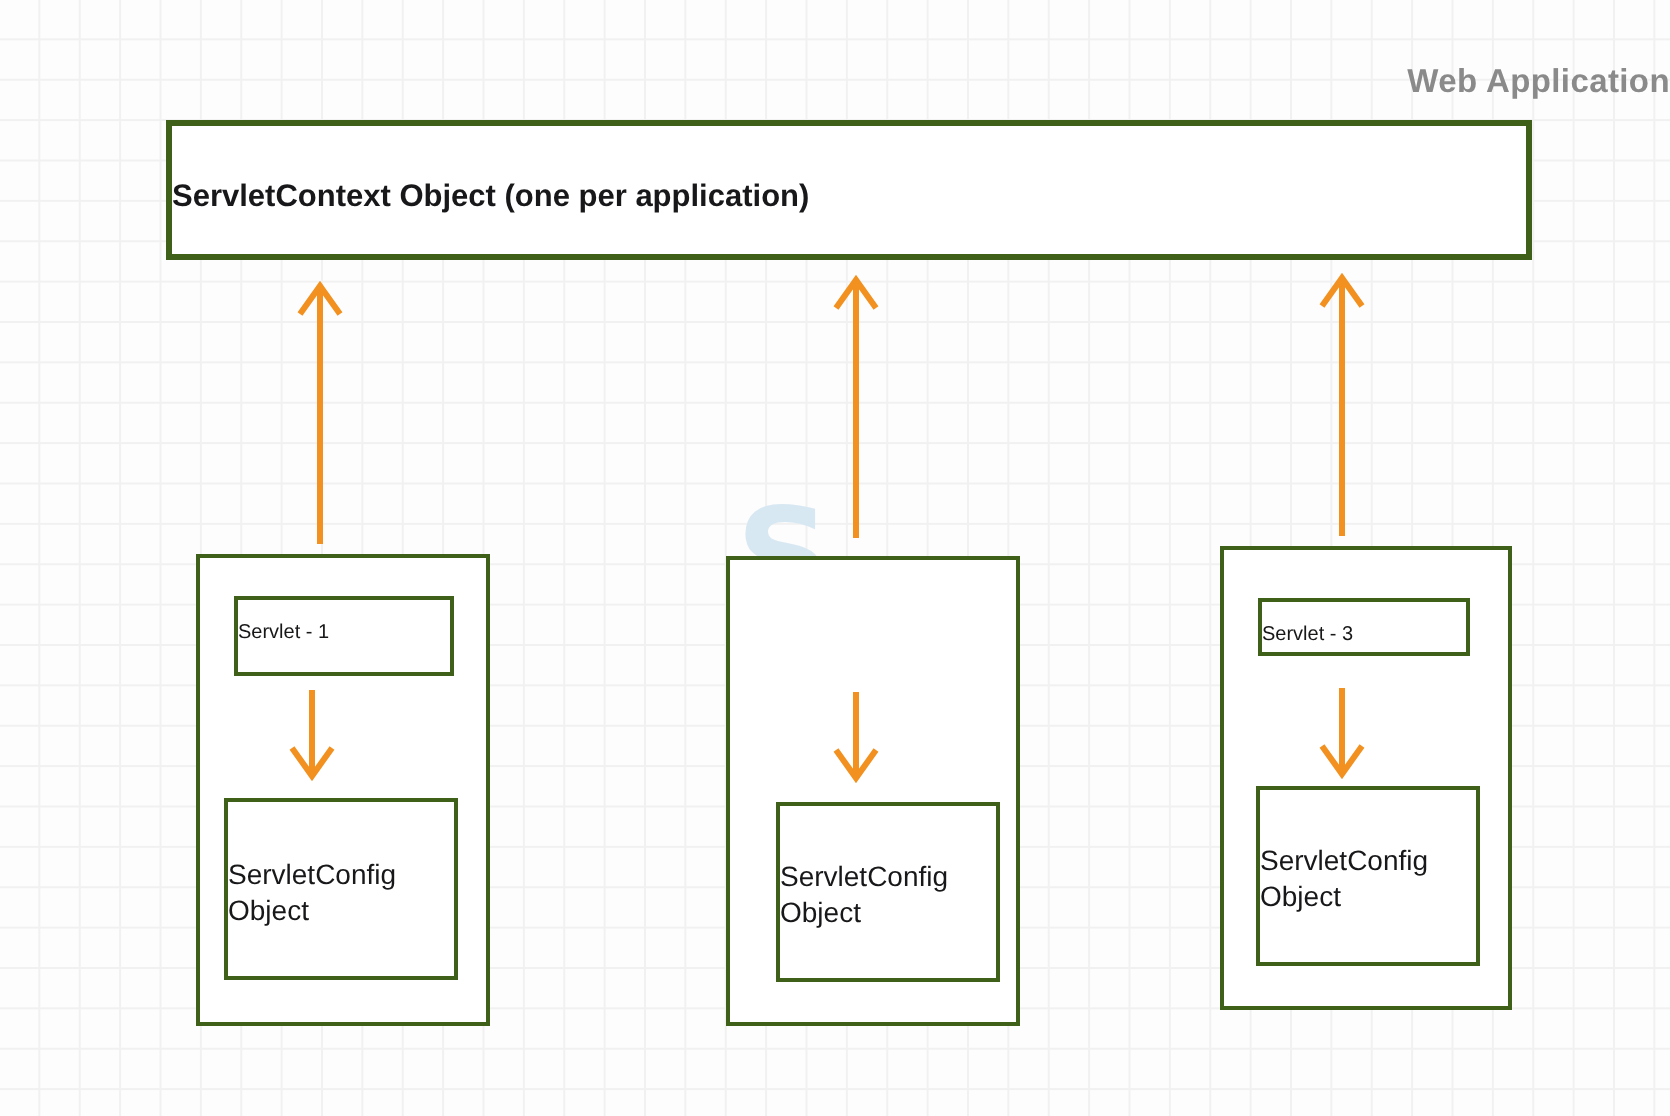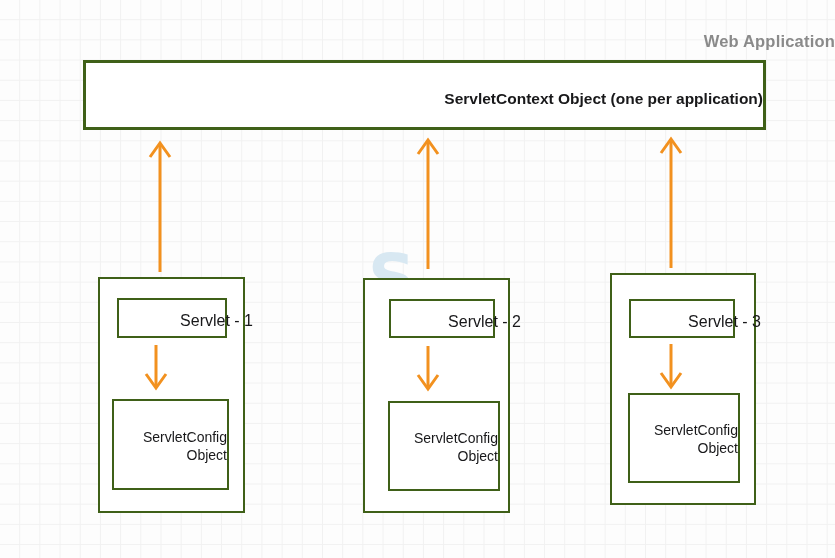--- a/index.html
+++ b/index.html
@@ -78,41 +78,40 @@
     border: 3px solid #3f6018;
   }
   .gbox.thin {
     border-width: 2px;
   }
 
   .boxlabel {
     position: absolute;
     left: 0;
     width: 100%;
-    text-align: right;
+    text-align: left;
     color: #18181a;
     line-height: 1.25;
   }
 
   #context-box {
     left: 83px;
     top: 60px;
     width: 683px;
     height: 70px;
   }
   #context-label {
     top: 26px;
     font-size: 15.5px;
     font-weight: bold;
   }
 
   .servlet-label {
-    font-size: 16px;
+    font-size: 10px;
     font-weight: normal;
-    padding-left: 28px;
   }
   .config-label {
     font-size: 14px;
     font-weight: normal;
   }
 
   
   #group-1       { left: 98px;  top: 277px; width: 147px; height: 236px; }
   #servlet-box-1 { left: 117px; top: 298px; width: 110px; height: 40px; }
   #config-box-1  { left: 112px; top: 399px; width: 117px; height: 91px; }
@@ -121,21 +120,21 @@
 
   
   #group-2       { left: 363px; top: 278px; width: 147px; height: 235px; }
   #servlet-box-2 { left: 389px; top: 299px; width: 106px; height: 39px; }
   #config-box-2  { left: 388px; top: 401px; width: 112px; height: 90px; }
   #servlet-label-2 { top: 11px; }
   #config-label-2  { top: 27px; }
 
   
   #group-3       { left: 610px; top: 273px; width: 146px; height: 232px; }
-  #servlet-box-3 { left: 629px; top: 299px; width: 106px; height: 39px; }
+  #servlet-box-3 { left: 629px; top: 299px; width: 106px; height: 29px; }
   #config-box-3  { left: 628px; top: 393px; width: 112px; height: 90px; }
   #servlet-label-3 { top: 11px; }
   #config-label-3  { top: 27px; }
 
   
   .arrow-svg {
     position: absolute;
     overflow: visible;
   }
   .arrow-line {
@@ -200,23 +199,20 @@
     <polyline class="arrow-head" points="6,29 16,43 26,29"></polyline>
   </svg>
   <div id="config-box-1" class="gbox thin">
     <div id="config-label-1" class="boxlabel config-label">
       <span>ServletConfig</span><br>
       <span>Object</span>
     </div>
   </div>
 
   <div id="group-2" class="gbox thin"></div>
-  <div id="servlet-box-2" class="gbox thin">
-    <div id="servlet-label-2" class="boxlabel servlet-label">Servlet - 2</div>
-  </div>
   <svg id="down-arrow-2" class="arrow-svg down-arrow" viewBox="0 0 32 48">
     <line class="arrow-line" x1="16" y1="0" x2="16" y2="42"></line>
     <polyline class="arrow-head" points="6,29 16,43 26,29"></polyline>
   </svg>
   <div id="config-box-2" class="gbox thin">
     <div id="config-label-2" class="boxlabel config-label">
       <span>ServletConfig</span><br>
       <span>Object</span>
     </div>
   </div>

